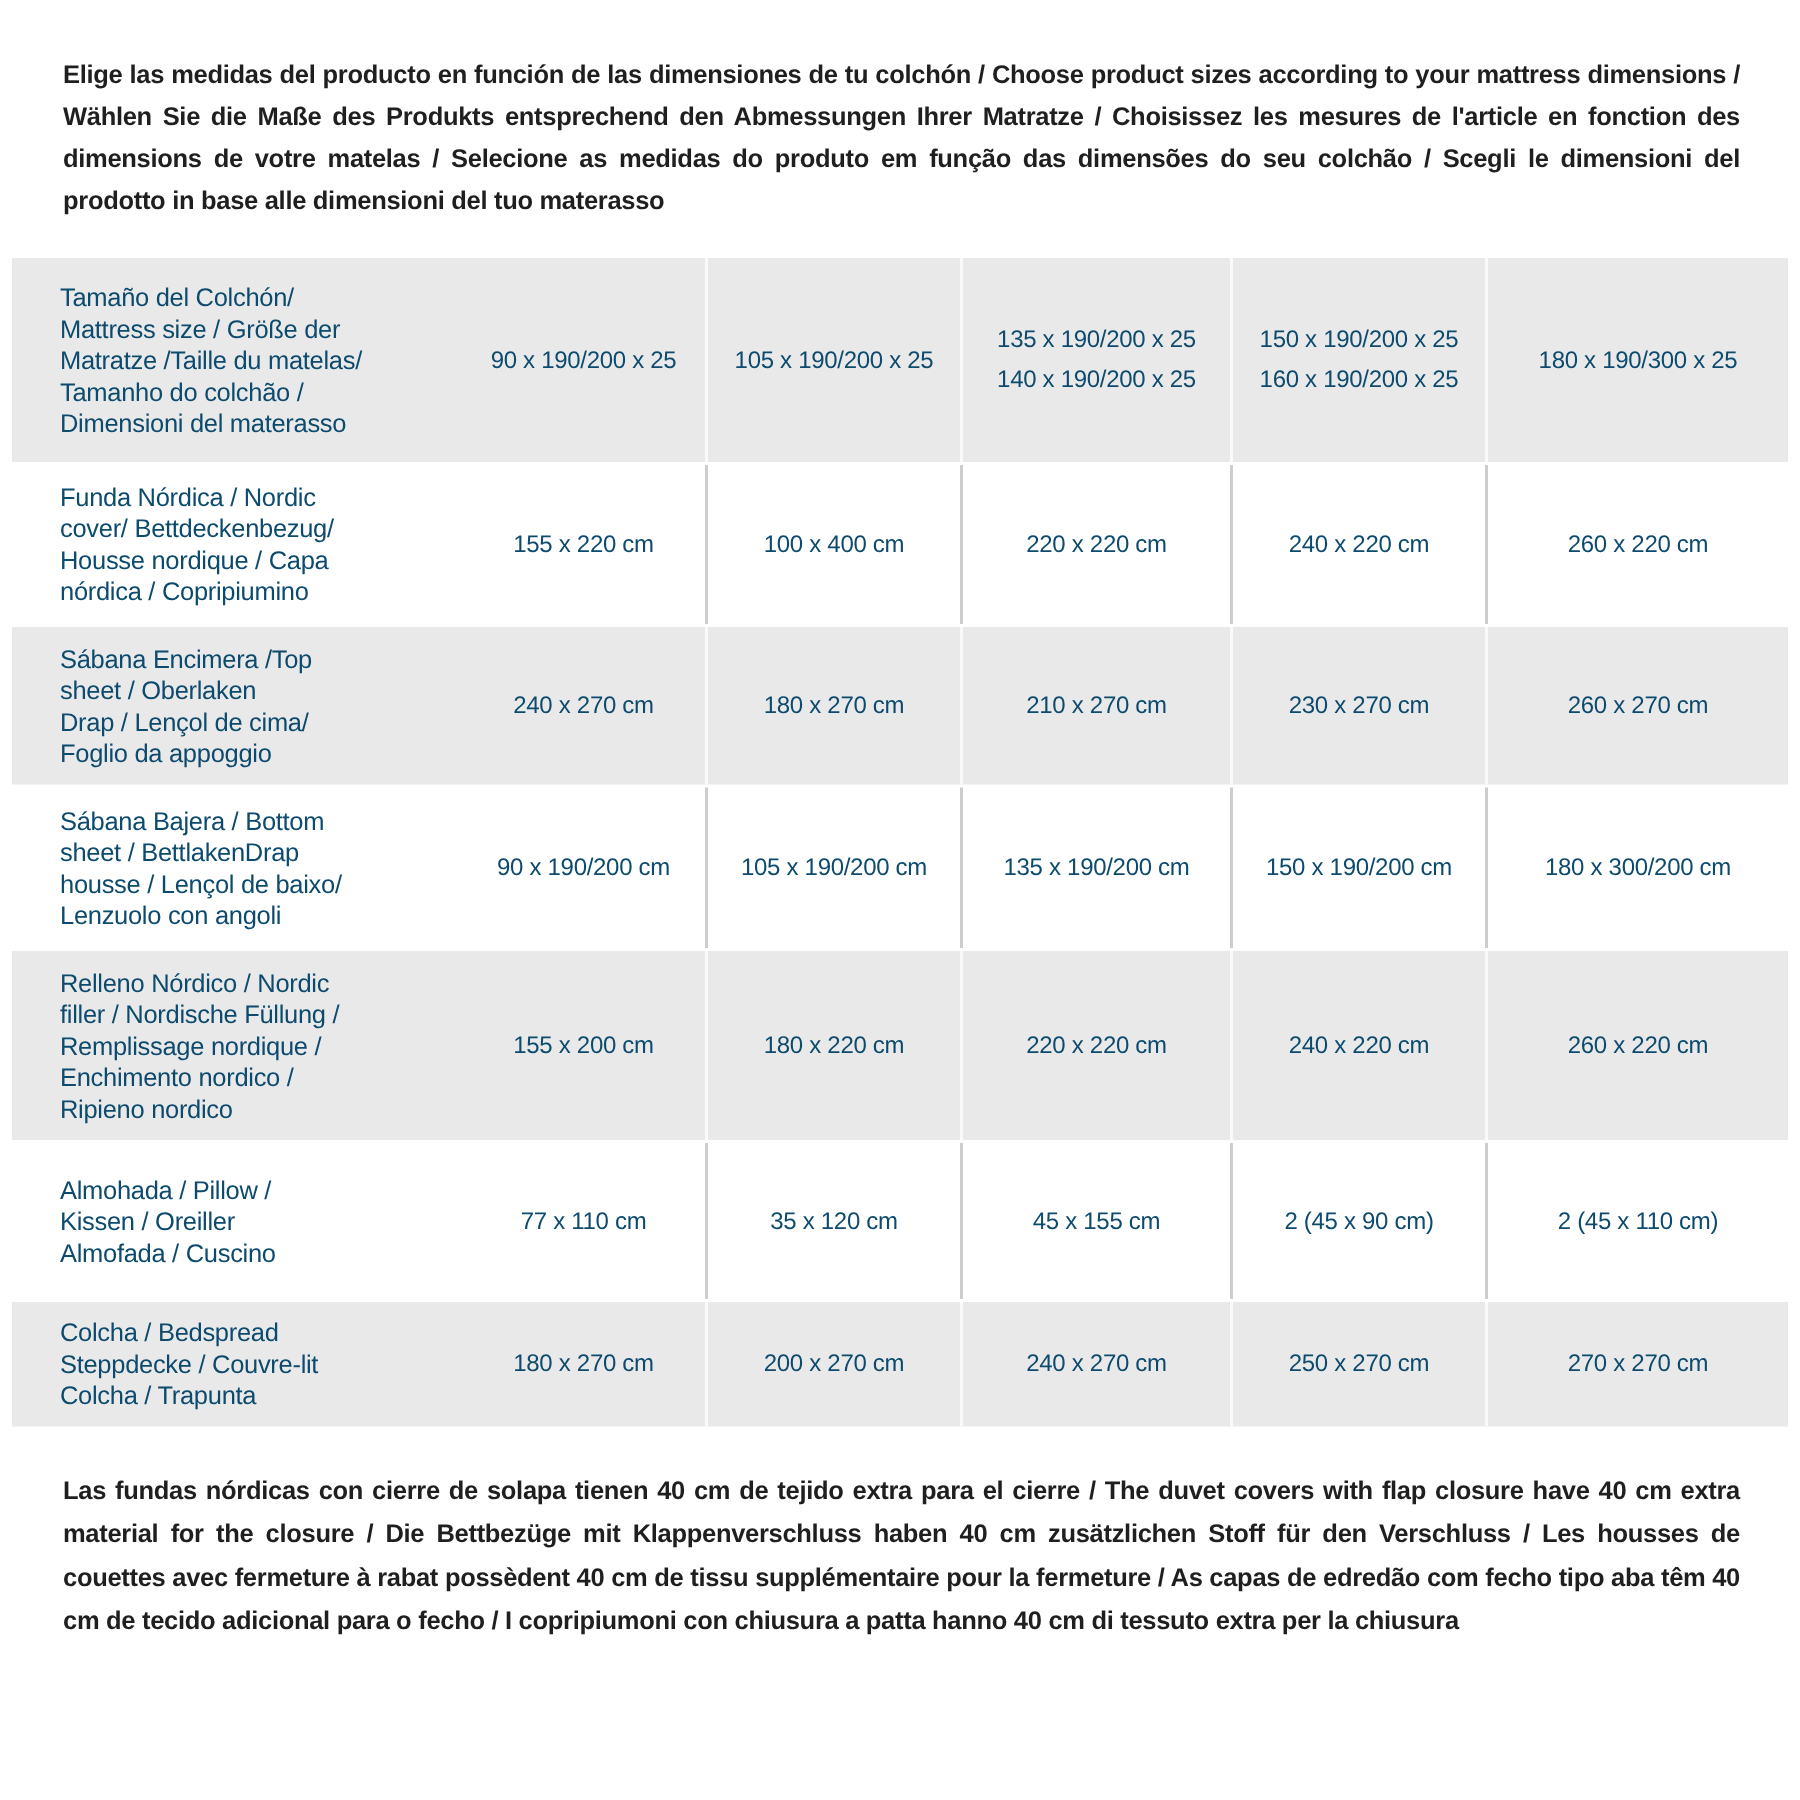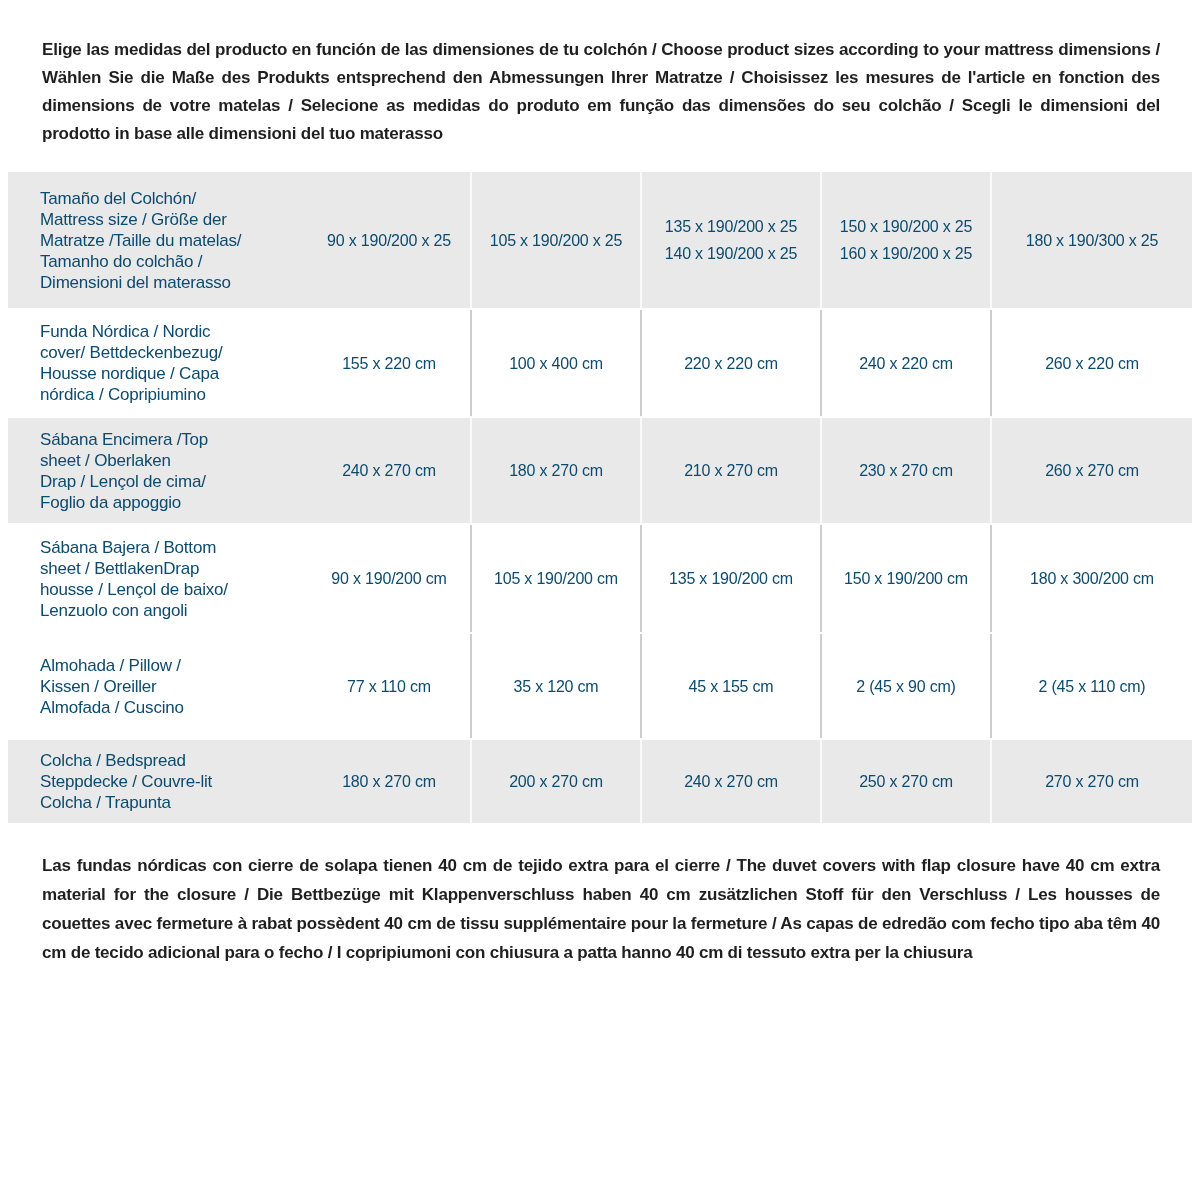--- a/index.html
+++ b/index.html
@@ -125,20 +125,32 @@
         <td class="label">Sábana Bajera / Bottom
 sheet / BettlakenDrap
 housse / Lençol de baixo/
 Lenzuolo con angoli</td>
         <td class="val">90 x 190/200 cm</td>
         <td class="val divider">105 x 190/200 cm</td>
         <td class="val divider">135 x 190/200 cm</td>
         <td class="val divider">150 x 190/200 cm</td>
         <td class="val divider">180 x 300/200 cm</td>
       </tr>
+      <tr class="gray" style="height:126px">
+        <td class="label">Relleno Nórdico / Nordic
+filler / Nordische Füllung /
+Remplissage nordique /
+Enchimento nordico /
+Ripieno nordico</td>
+        <td class="val">155 x 200 cm</td>
+        <td class="val divider">180 x 220 cm</td>
+        <td class="val divider">220 x 220 cm</td>
+        <td class="val divider">240 x 220 cm</td>
+        <td class="val divider">260 x 220 cm</td>
+      </tr>
       <tr class="white" style="height:104px">
         <td class="label">Almohada  / Pillow /
 Kissen / Oreiller
 Almofada / Cuscino</td>
         <td class="val">77 x 110 cm</td>
         <td class="val divider">35 x 120 cm</td>
         <td class="val divider">45 x 155 cm</td>
         <td class="val divider">2 (45 x 90 cm)</td>
         <td class="val divider">2 (45 x 110 cm)</td>
       </tr>

